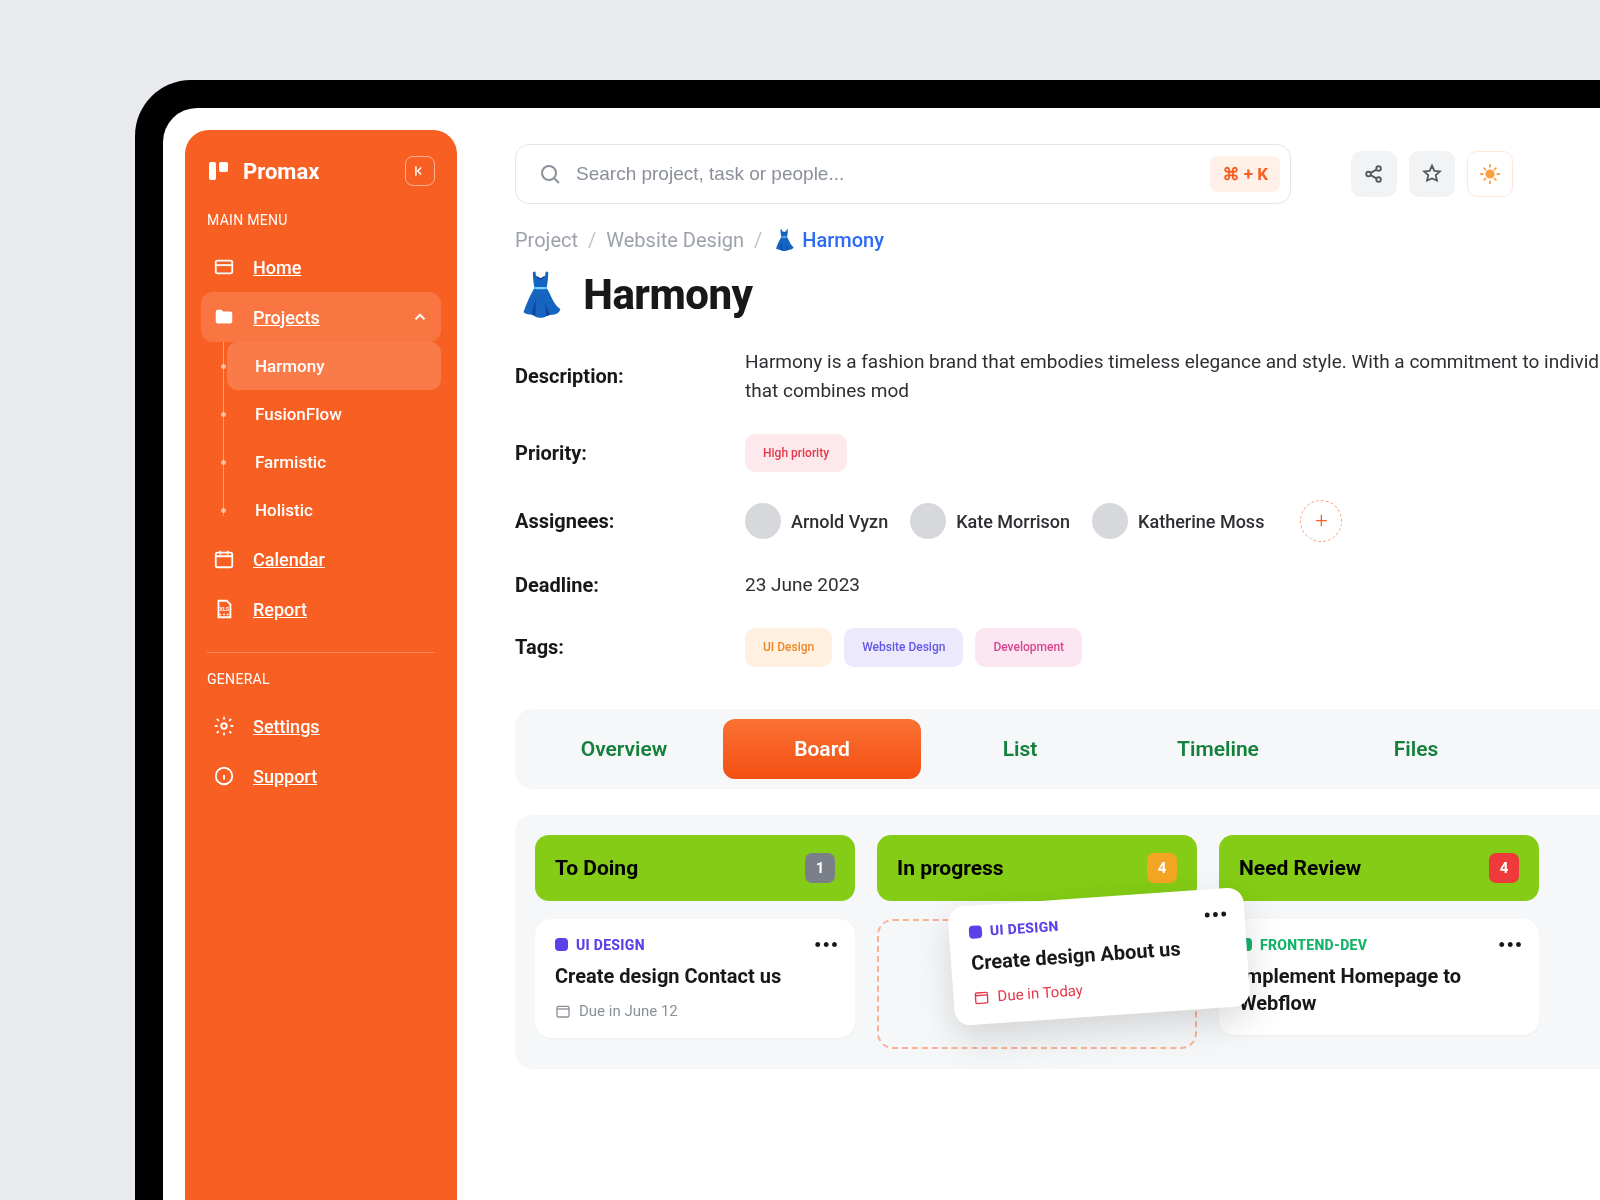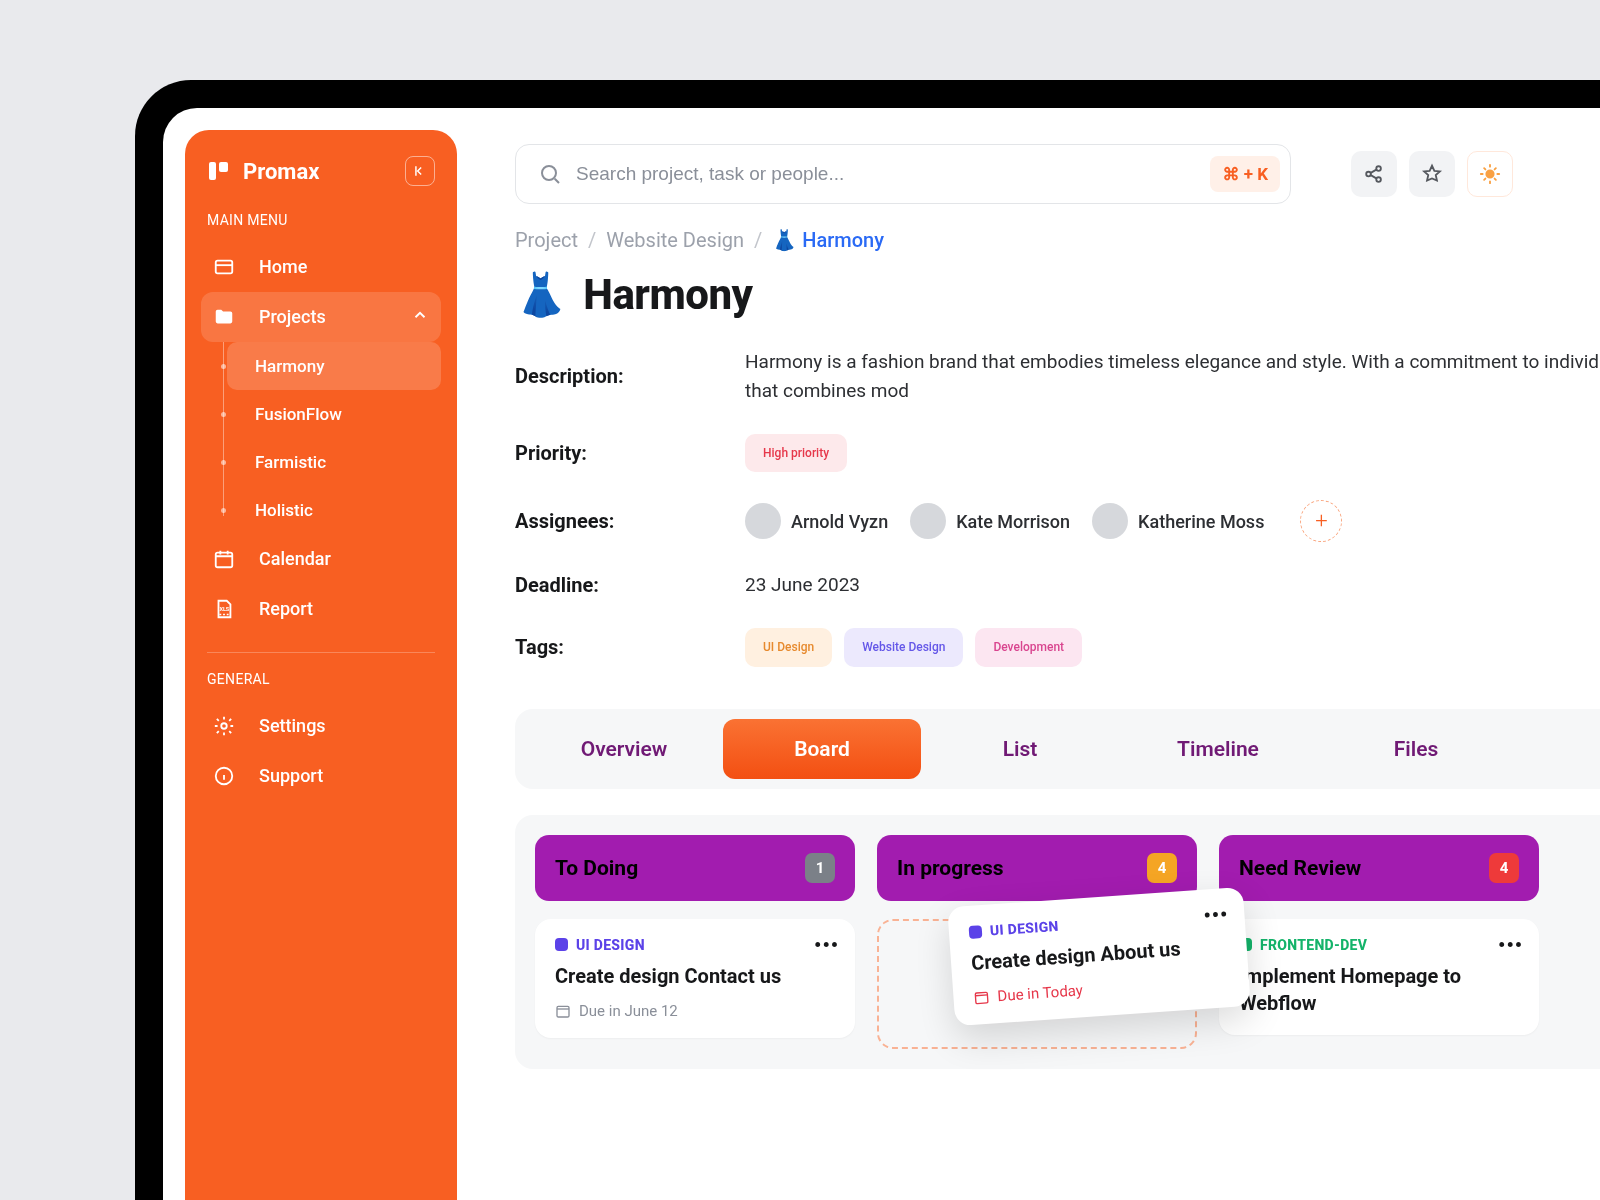--- a/index.html
+++ b/index.html
@@ -66,26 +66,28 @@
   font-size: 14px;
 }
 .section-label {
   font-size: 14px;
   font-weight: 400;
   letter-spacing: .3px;
   margin: 10px 6px 14px;
 }
 .nav-item {
   display: flex;
-  gap: 24px;
+  align-items: center;
+  gap: 18px;
   padding: 14px 12px;
   border-radius: 12px;
   font-size: 18px;
   font-weight: 500;
   cursor: pointer;
+  text-decoration: underline;
 }
 .nav-item.expanded {
   background: rgba(255,255,255,.15);
 }
 .nav-item .icon {
   width: 22px;
   height: 22px;
   flex-shrink: 0;
 }
 .nav-item .label { flex: 1; }
@@ -270,41 +272,41 @@
   padding: 10px;
   display: flex;
   gap: 0;
 }
 .tab {
   flex: 0 0 198px;
   text-align: center;
   padding: 18px 0;
   font-size: 21px;
   font-weight: 600;
-  color: #701a75;
+  color: #15803d;
   border-radius: 12px;
   cursor: pointer;
 }
 .tab.active {
   background: #f85f22;
   background: linear-gradient(180deg, #fa7233, #f34f12);
   color: #fff;
 }
 
 .board {
   margin-top: 26px;
   background: #f6f7f8;
   border-radius: 18px;
   padding: 20px;
   display: flex;
   gap: 22px;
 }
 .column { flex: 0 0 320px; }
 .col-head {
-  background: #a21caf;
+  background: #84cc16;
   border-radius: 14px;
   padding: 18px 20px;
   display: flex;
   align-items: center;
   justify-content: space-between;
   font-size: 21px;
   font-weight: 700;
   margin-bottom: 18px;
 }
 .count-badge {

